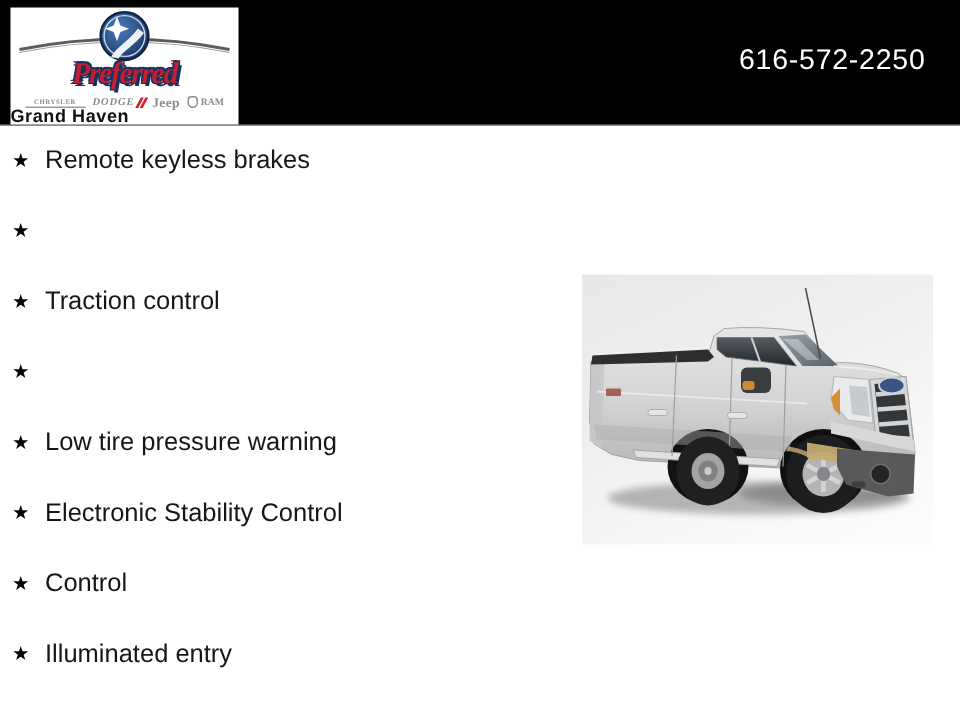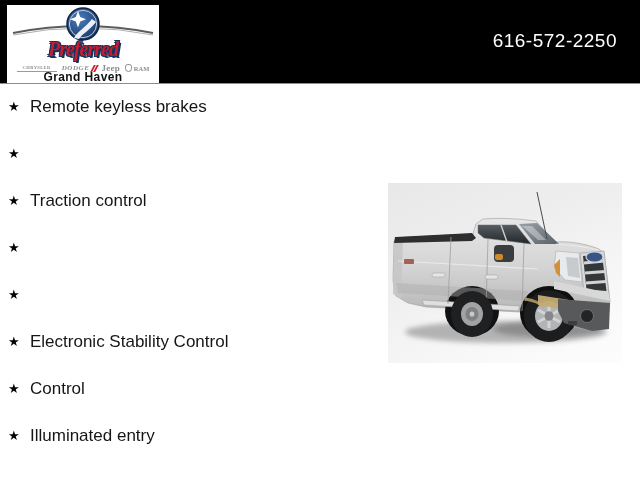--- a/index.html
+++ b/index.html
@@ -35,21 +35,21 @@
   .brand-chrysler{font-size:4.5px;letter-spacing:.4px;border-bottom:1px solid #9a9a9a;
     padding:0 6px 1px 6px;}
   .brand-dodge{font-size:7px;font-style:italic;letter-spacing:.6px;display:flex;align-items:center;}
   .dodge-slash{display:inline-block;width:2px;height:7px;background:#cf2030;
     transform:skewX(-28deg);margin-left:2px;}
   .dodge-slash+.dodge-slash{margin-left:1px;}
   .brand-jeep{font-size:9px;letter-spacing:.2px;}
   .brand-ram{font-size:6.5px;display:flex;align-items:center;gap:2px;}
   .ram-shield{width:7px;height:8px;border:1px solid #8c8c8c;border-radius:3px 3px 4px 4px;
     display:inline-block;}
-  .logo-location{position:absolute;left:0;top:66px;width:152px;text-align:center;
+  .logo-location{position:absolute;left:0;top:66px;width:152px;text-align:left;
     font-size:12px;font-weight:bold;color:#111;letter-spacing:.4px;line-height:13px;}
 
   
   .features{position:absolute;left:8px;top:96px;width:372px;list-style:none;}
   .feature{display:flex;align-items:flex-start;margin-bottom:26px;
     color:var(--list-text);font-size:17px;line-height:21px;}
   .feature .star{flex:0 0 22px;width:22px;font-size:13px;line-height:21px;color:#000;}
   .feature .ftext{display:block;max-width:330px;}
 
   
@@ -112,20 +112,21 @@
         <span class="star">★</span>
         <span class="ftext">Traction control</span>
       </li>
 
       <li class="feature">
         <span class="star">★</span>
       </li>
 
       <li class="feature">
         <span class="star">★</span>
+        <span class="ftext">Low tire pressure warning</span>
       </li>
 
       <li class="feature">
         <span class="star">★</span>
         <span class="ftext">Electronic Stability Control</span>
       </li>
 
       <li class="feature">
         <span class="star">★</span>
         <span class="ftext">Control</span>

